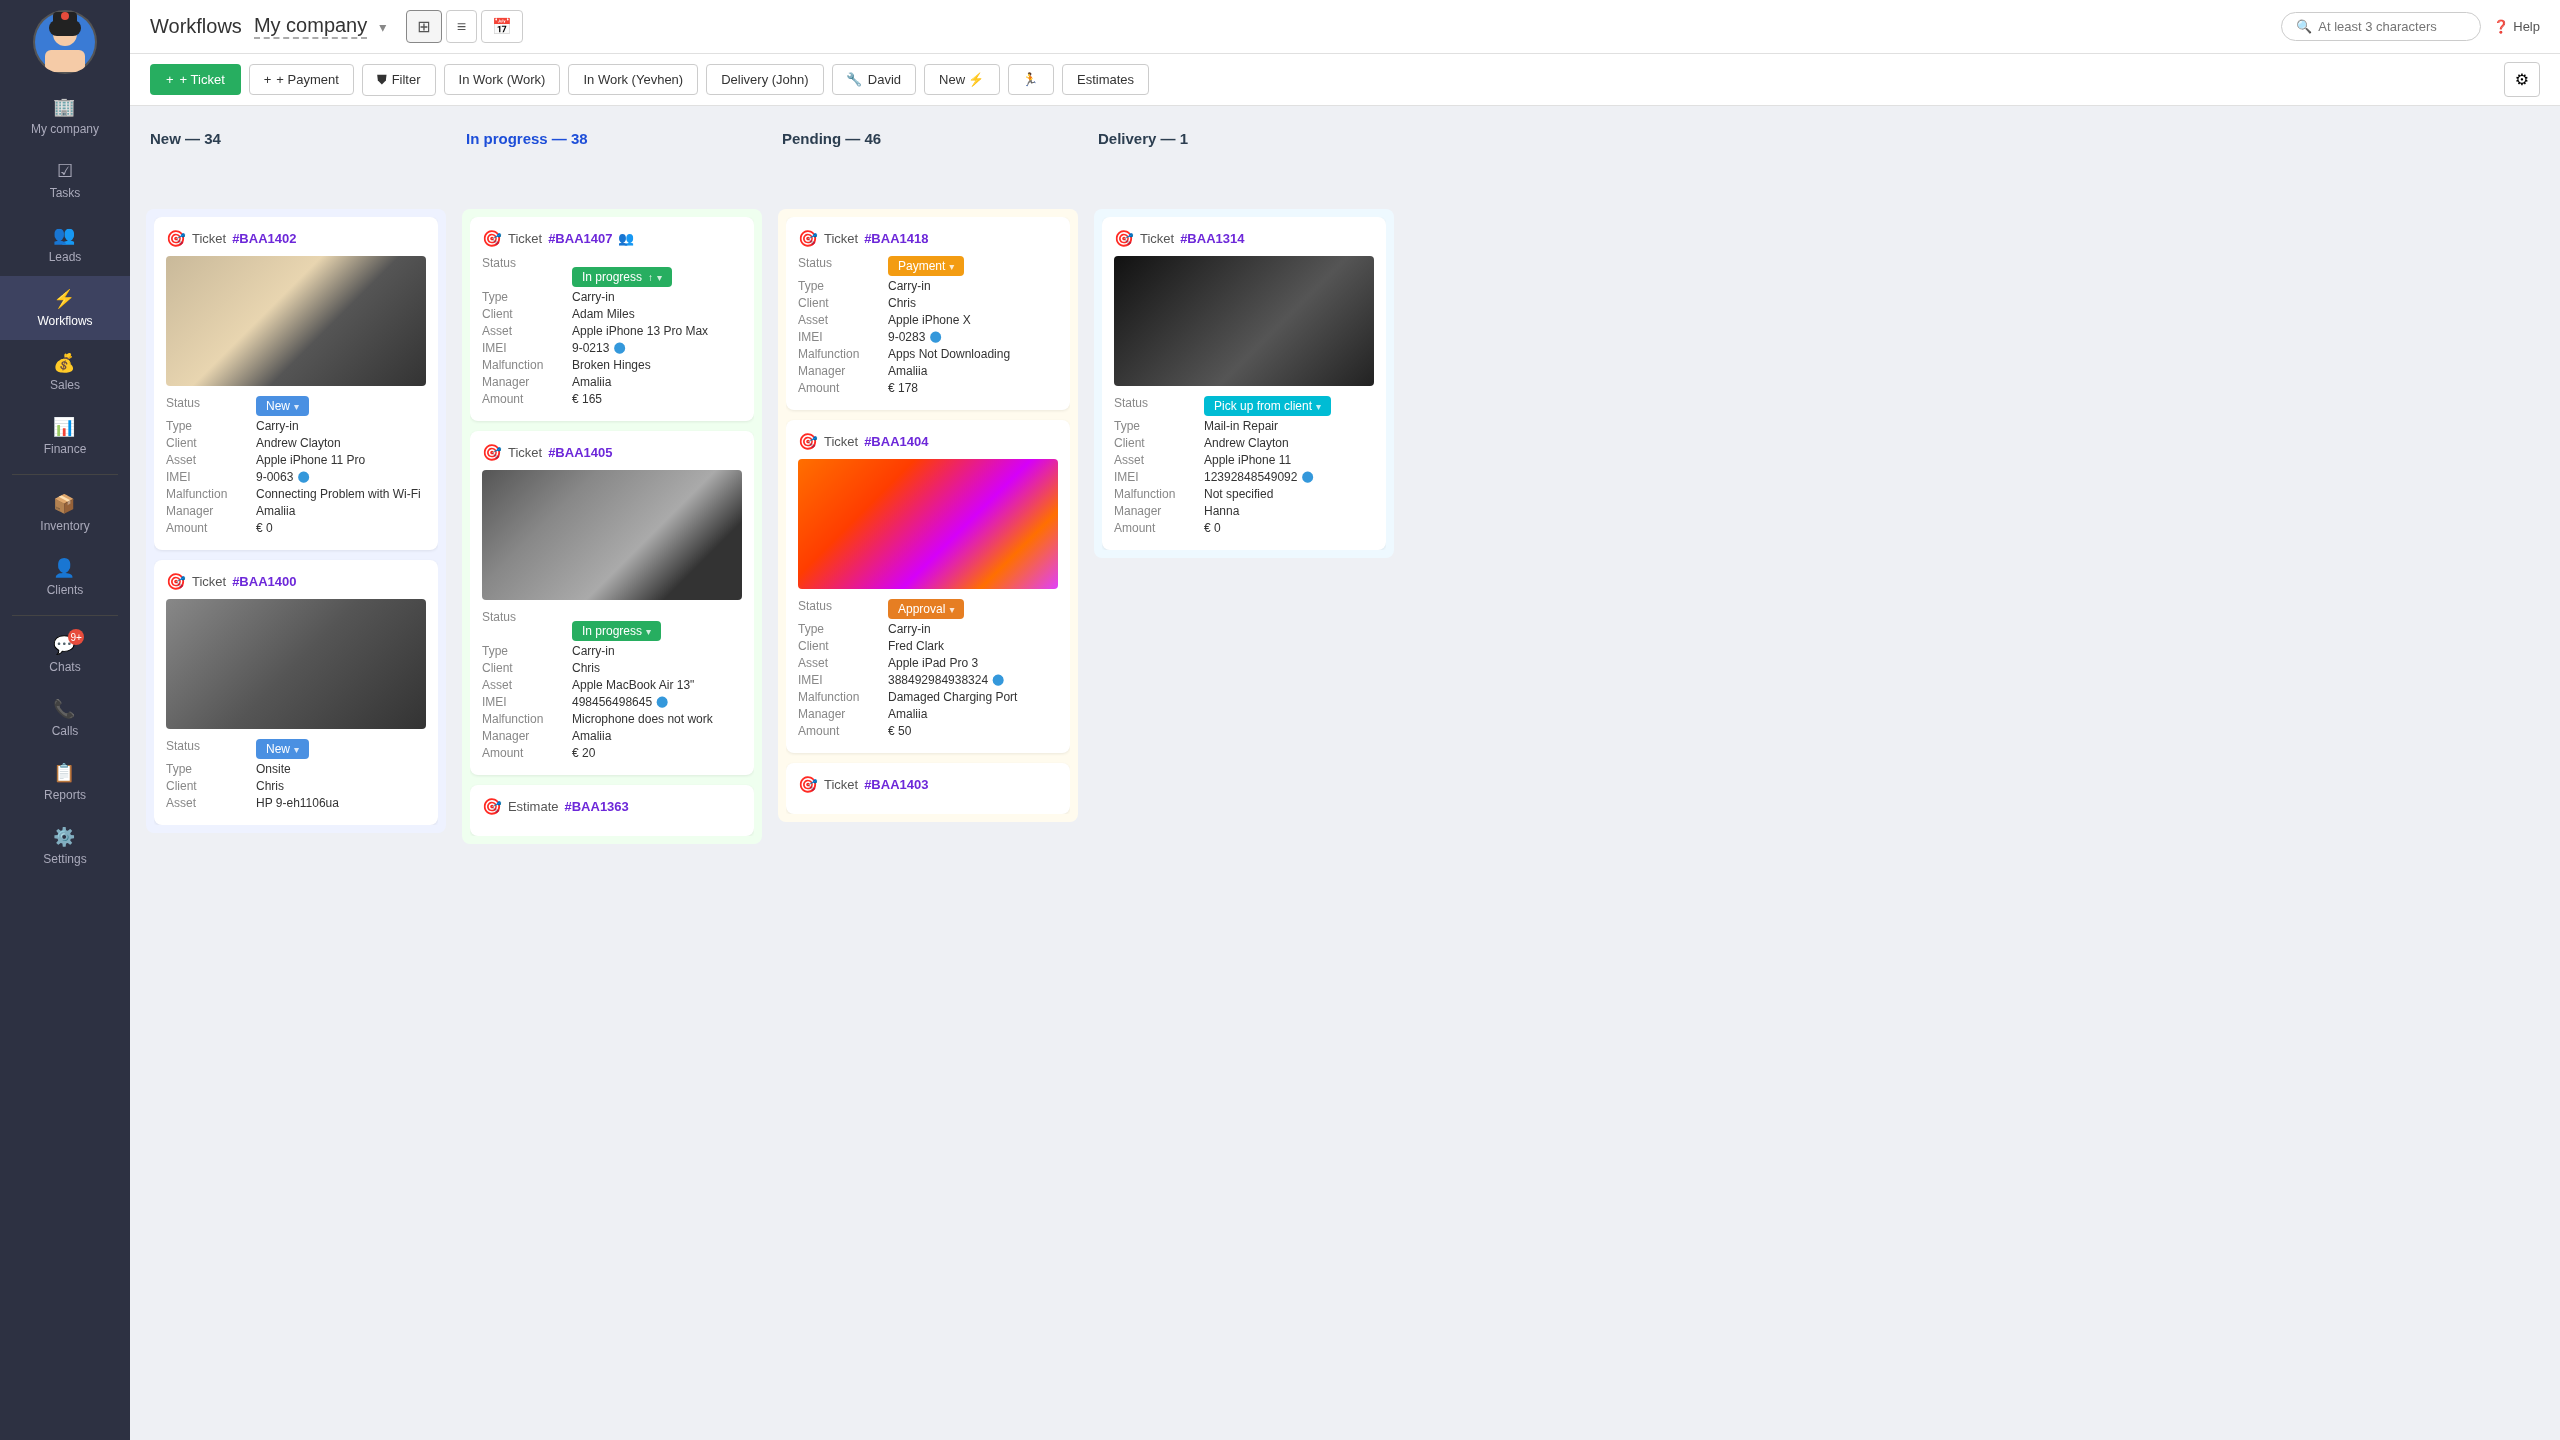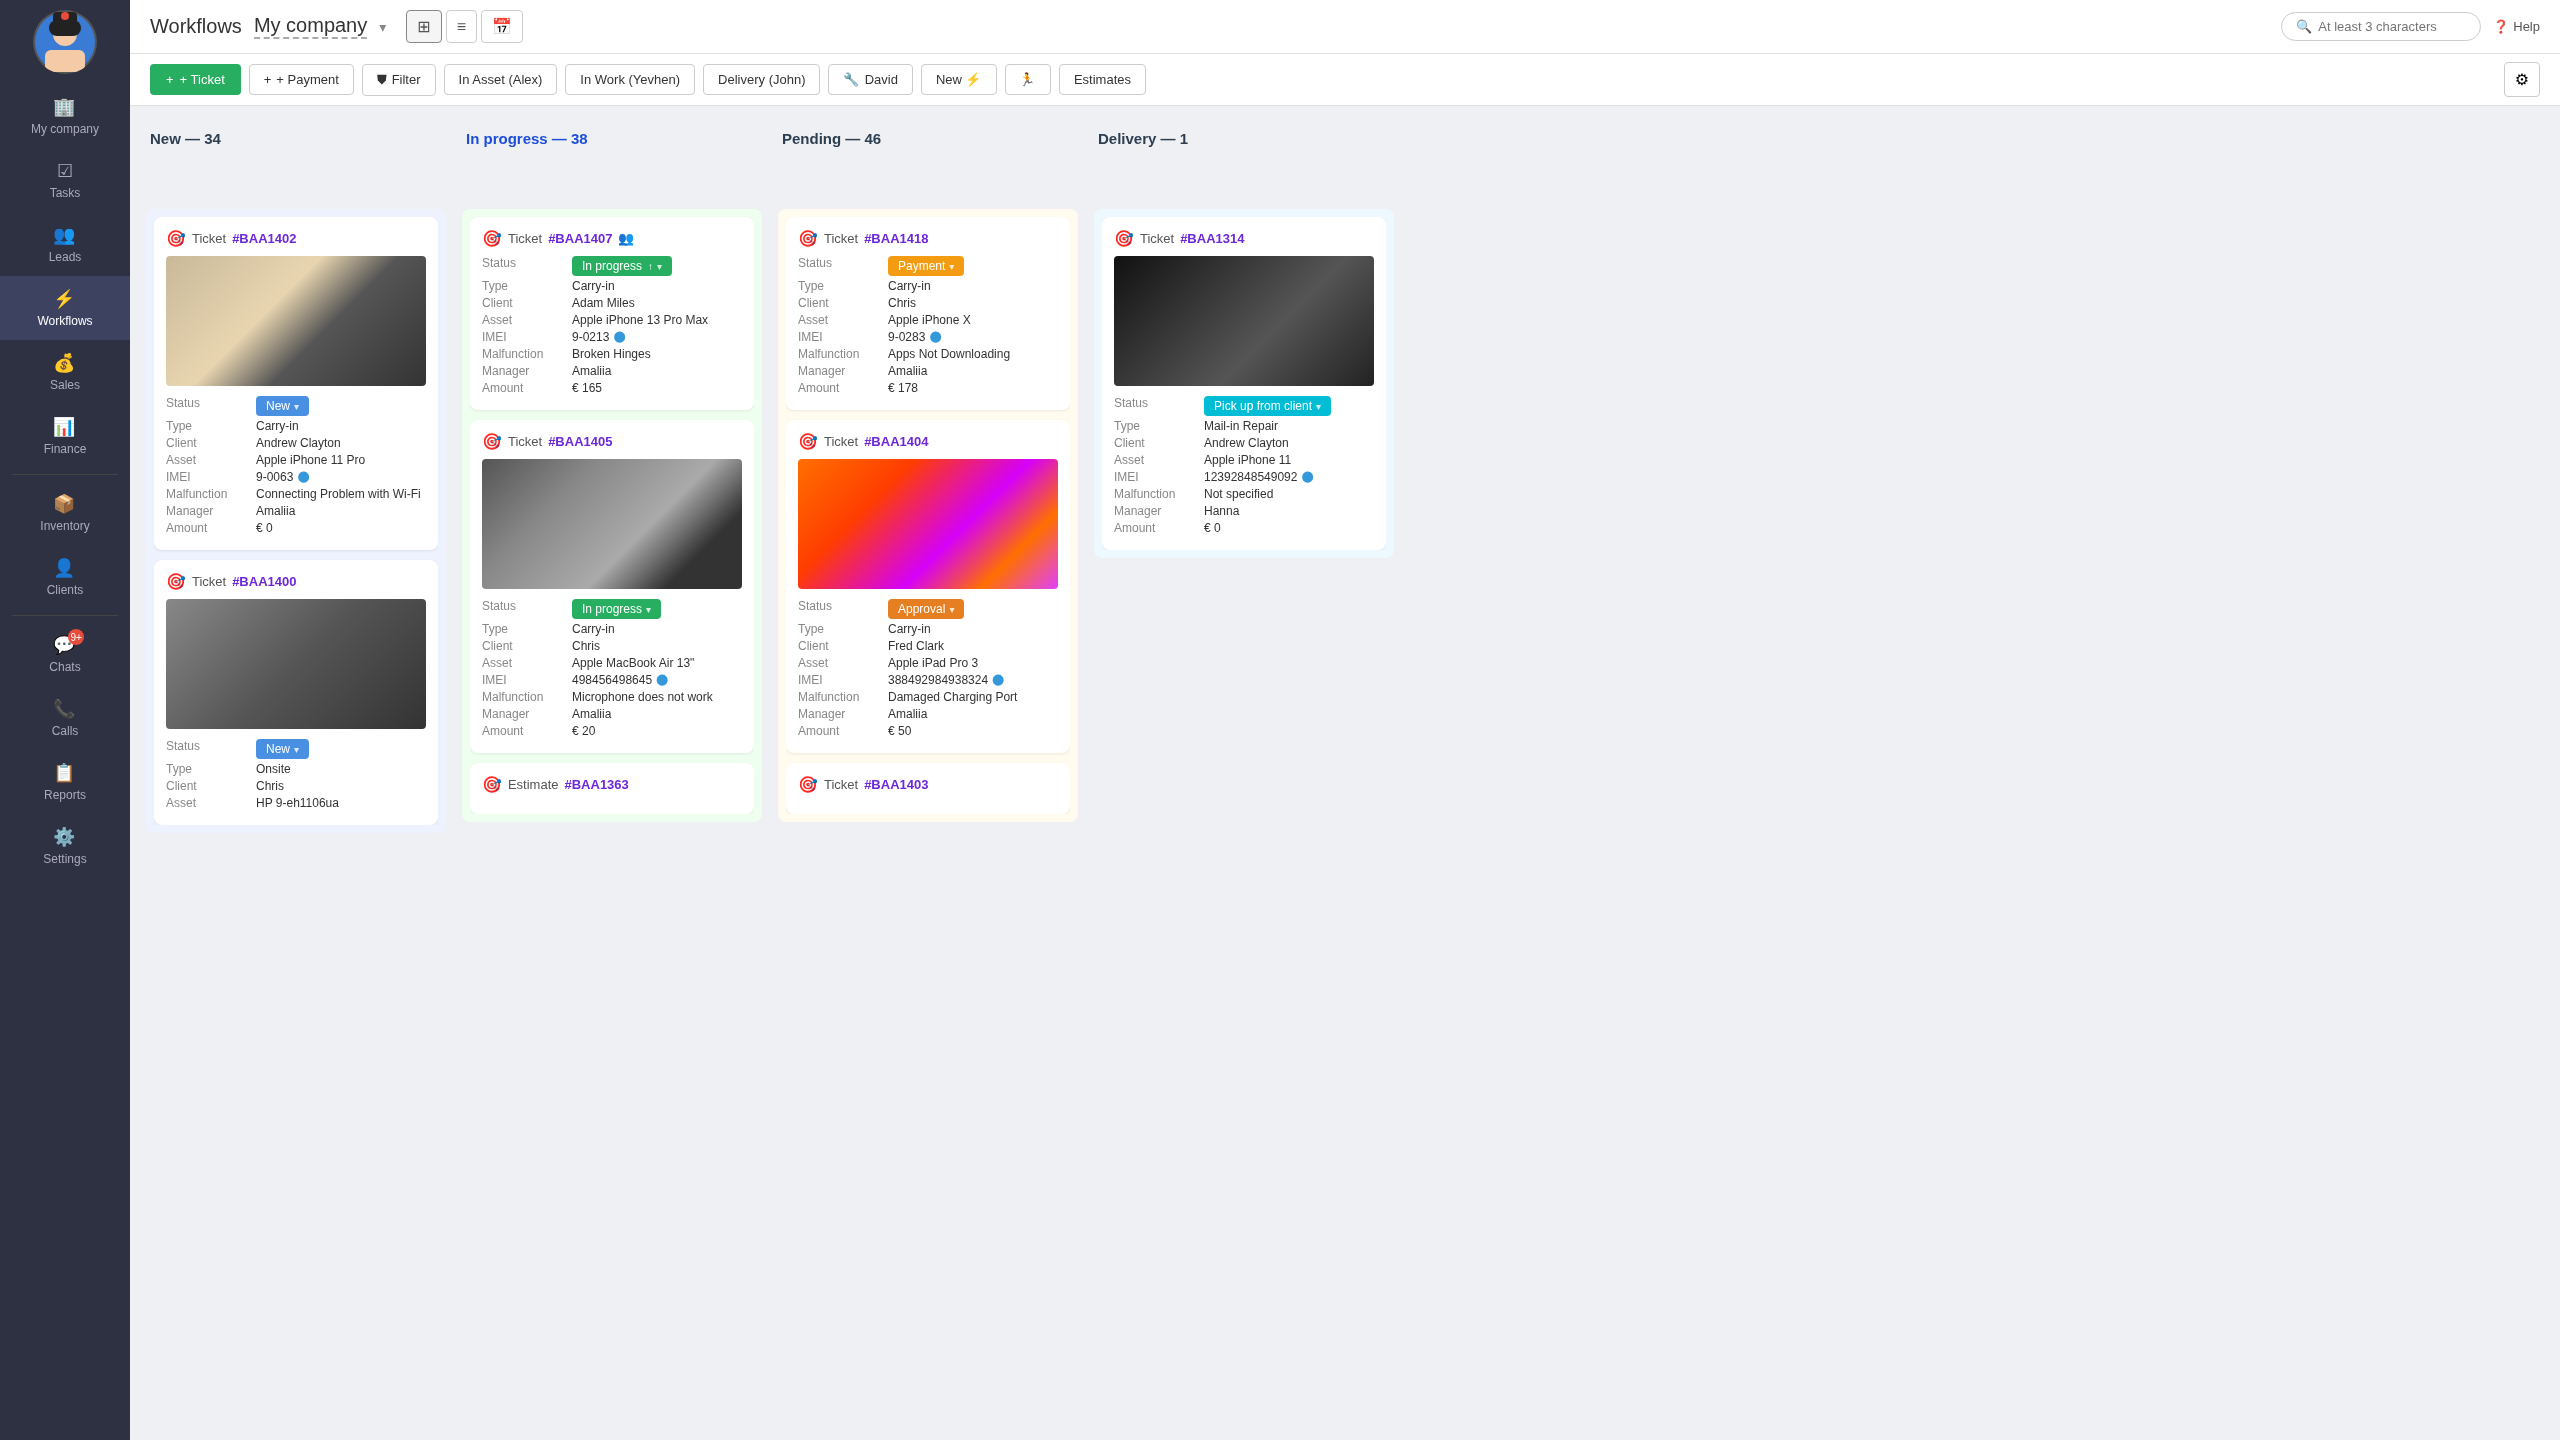--- a/index.html
+++ b/index.html
@@ -111,21 +111,21 @@
     .card-title-link { color: #6d28d9; font-weight: 600; cursor: pointer; }
     .card-img { width: 100%; height: 130px; object-fit: cover; border-radius: 4px; margin-bottom: 10px; background: #ccc; overflow: hidden; }
     .card-field { display: flex; margin-bottom: 3px; font-size: 12px; }
     .card-label { color: #888; width: 90px; flex-shrink: 0; }
     .card-value { color: #333; text-align: right; }
     .status-badge {
       display: inline-flex; align-items: center; gap: 4px; padding: 3px 10px;
       border-radius: 4px; font-size: 12px; font-weight: 500; cursor: pointer;
     }
     .status-new { background: #4a90e2; color: #fff; }
-    .status-inprogress { background: #27ae60; color: #fff; }
+    .status-inprogress { background: #27ae60; color: #fff; margin-top: 11px; }
     .status-payment { background: #f39c12; color: #fff; }
     .status-approval { background: #e67e22; color: #fff; }
     .status-pickup { background: #00bcd4; color: #fff; }
     .status-badge .chevron { font-size: 10px; opacity: 0.8; }
 
     
     .img-iphone { background: linear-gradient(135deg, #c9b99a 0%, #e8d5b0 40%, #555 60%, #333 100%); }
     .img-laptop { background: linear-gradient(135deg, #888 0%, #555 50%, #333 100%); }
     .img-macbook { background: linear-gradient(135deg, #555 0%, #888 30%, #aaa 60%, #333 80%); }
     .img-ipad { background: linear-gradient(135deg, #ff6f00 0%, #ff3d00 30%, #d500f9 60%, #ff6f00 80%, #e040fb 100%); }
@@ -238,21 +238,21 @@
     </button>
     <button class="btn-outline">
       <span>+</span>
       <span>+ Payment</span>
     </button>
     <button class="btn-outline">
       <span>⛊</span>
       <span>Filter</span>
     </button>
     <button class="btn-outline">
-      <span>In Asset (Alex)</span>
+      <span>In Work (Work)</span>
     </button>
     <button class="btn-outline">
       <span>In Work (Yevhen)</span>
     </button>
     <button class="btn-outline">
       <span>Delivery (John)</span>
     </button>
     <button class="btn-outline">
       <span>🔧</span>
       <span>David</span>

